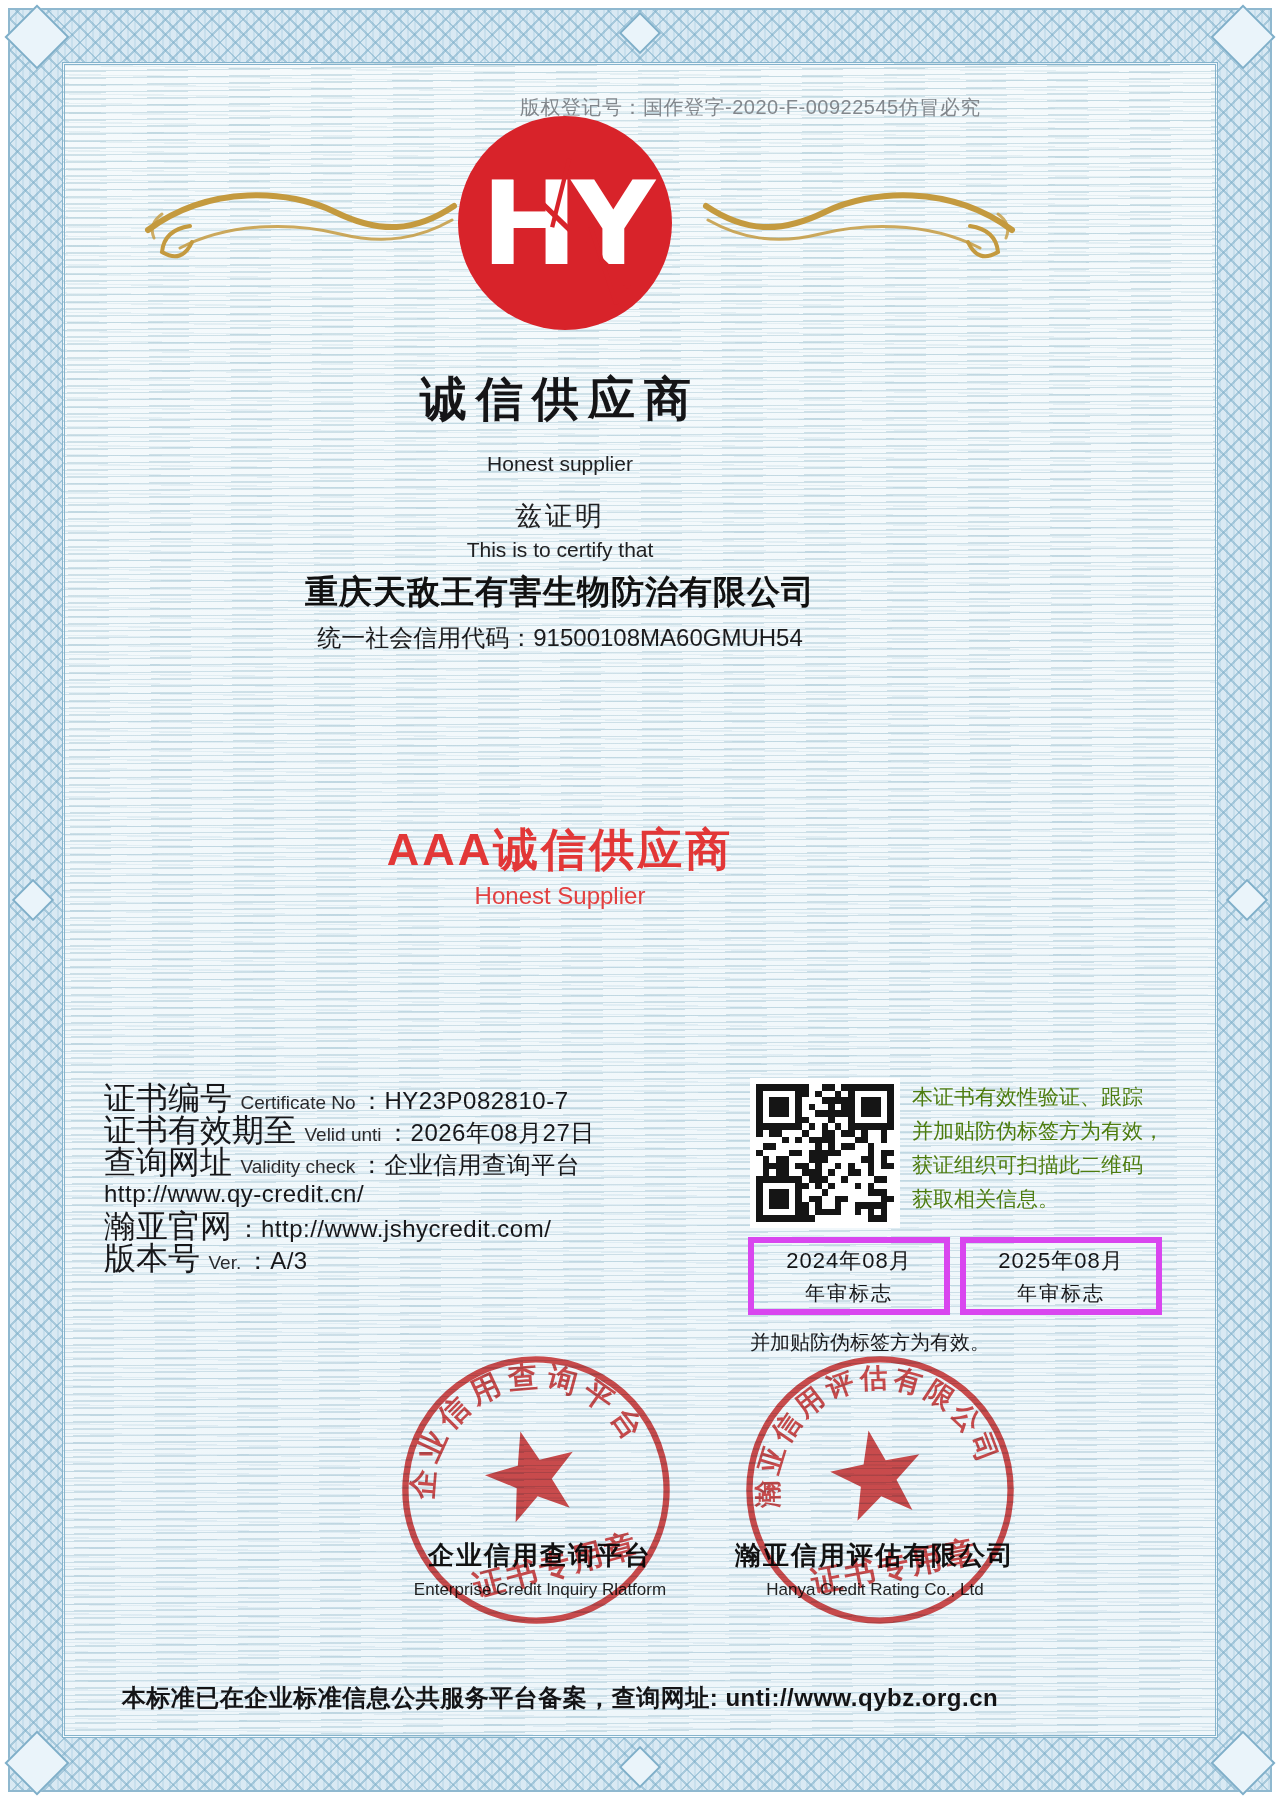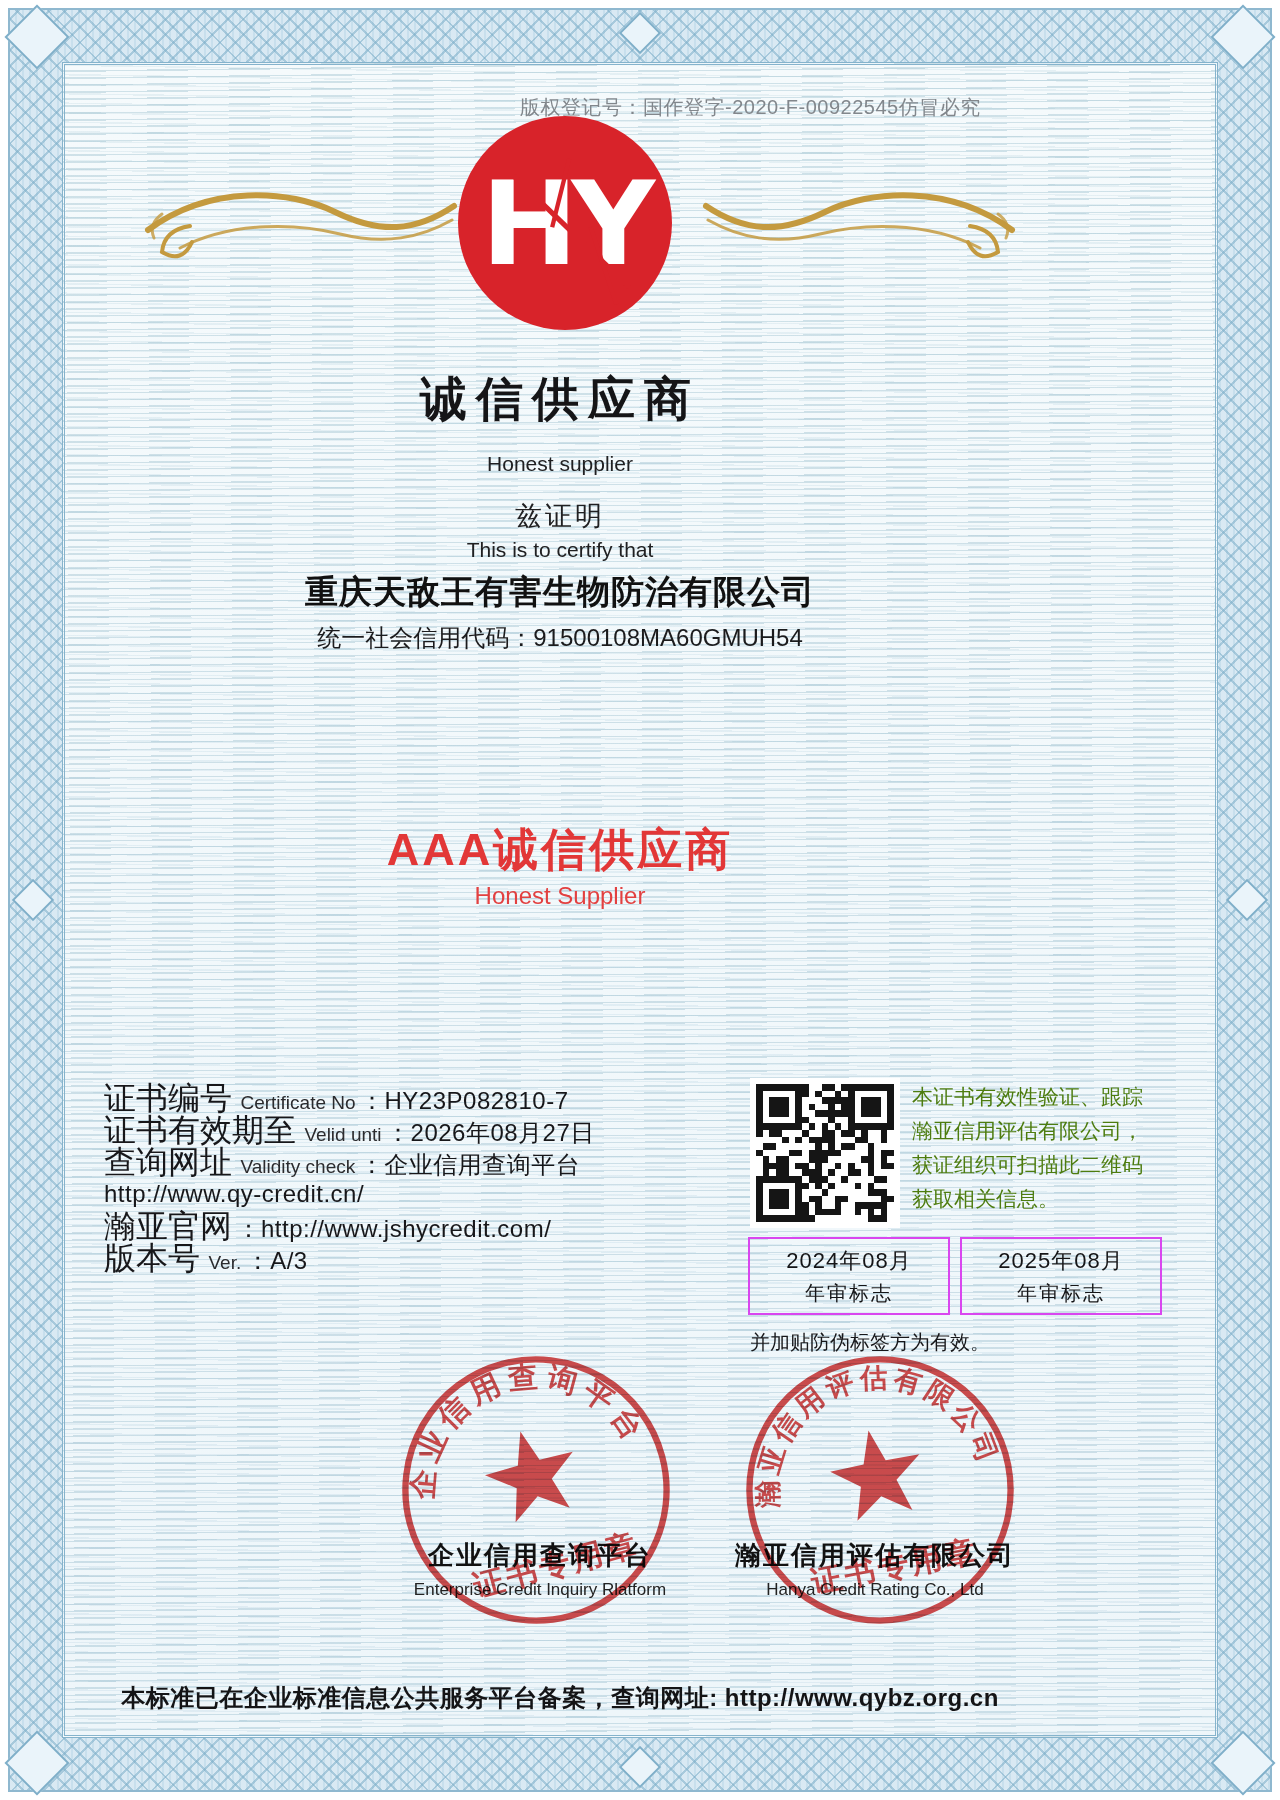--- a/index.html
+++ b/index.html
@@ -49,21 +49,21 @@
   .detail-line { height:32px; line-height:32px; white-space:nowrap; }
   .detail-line .zh { font-size:32px; color:#17171a; }
   .detail-line .en { font-size:19px; color:#2b2b2e; margin-left:4px; }
   .detail-line .val { font-size:24px; color:#17171a; letter-spacing:.5px;margin-top:44px; }
 
   
   .qr-box { left:750px; top:1078px; width:150px; height:150px; background:#ffffff; padding:6px; }
   .qr-note { left:912px; top:1080px; width:260px; font-size:21px; line-height:34px; color:#4d7c0f; }
 
   
-  .review-box { top:1237px; width:202px; height:78px; border:2px solid #d946ef; display:flex; flex-direction:column; align-items:center; justify-content:center; gap:4px; }
+  .review-box { top:1237px; width:202px; height:78px; border:6px solid #d946ef; display:flex; flex-direction:column; align-items:center; justify-content:center; gap:4px; }
   .rb-1 { left:748px; } .rb-2 { left:960px; }
   .review-box .period { font-size:22px; color:#151517; letter-spacing:1px; }
   .review-box .rlabel { font-size:20px; color:#151517; letter-spacing:2px; }
   .review-note { left:750px; top:1328px; width:430px; font-size:20px; line-height:29px; color:#17171a; }
 
   
   .org { top:1538px; text-align:center; }
   .org-left { left:330px; width:420px; }
   .org-right { left:655px; width:440px; }
   .org .cn { font-size:26px; font-weight:700; color:#111; letter-spacing:2px; }
@@ -389,21 +389,21 @@
         <rect x="5" y="20" width="1" height="1"></rect>
         <rect x="6" y="20" width="1" height="1"></rect>
         <rect x="7" y="20" width="1" height="1"></rect>
         <rect x="8" y="20" width="1" height="1"></rect>
         <rect x="17" y="20" width="1" height="1"></rect>
         <rect x="18" y="20" width="1" height="1"></rect>
         <rect x="19" y="20" width="1" height="1"></rect>
       </svg></div>
   <div class="abs qr-note">
     <div>本证书有效性验证、跟踪</div>
-    <div>瀚亚信用评估有限公司，</div>
+    <div>并加贴防伪标签方为有效，</div>
     <div>获证组织可扫描此二维码</div>
     <div>获取相关信息。</div>
   </div>
 
   <div class="abs review-box rb-1">
     <div class="period">2024年08月</div>
     <div class="rlabel">年审标志</div>
   </div>
   <div class="abs review-box rb-2">
     <div class="period">2025年08月</div>
@@ -442,15 +442,15 @@
         </defs>
       <circle cx="130" cy="130" r="123" fill="none" stroke="#cf2f2f" stroke-width="6"></circle>
       <text font-size="26" fill="#cf2f2f" font-weight="bold" letter-spacing="4">
         <textPath href="#arcB" startOffset="50%" text-anchor="middle">瀚亚信用评估有限公司</textPath>
       </text>
       <polygon points="130,73 140.6,103.4 172.8,104.1 147.1,123.6 156.4,154.4 130,136 103.6,154.4 112.9,123.6 87.2,104.1 119.4,103.4" fill="#cf2f2f"></polygon>
       <text x="130" y="213" text-anchor="middle" font-size="29" font-weight="bold" fill="#cf2f2f" letter-spacing="3">证书专用章</text>
     </svg>
   </div>
 
-  <div class="abs centered footer">本标准已在企业标准信息公共服务平台备案，查询网址: http://www.qybz.org.cn</div>
+  <div class="abs centered footer">本标准已在企业标准信息公共服务平台备案，查询网址: unti://www.qybz.org.cn</div>
 
 </div>
 
 </body></html>

